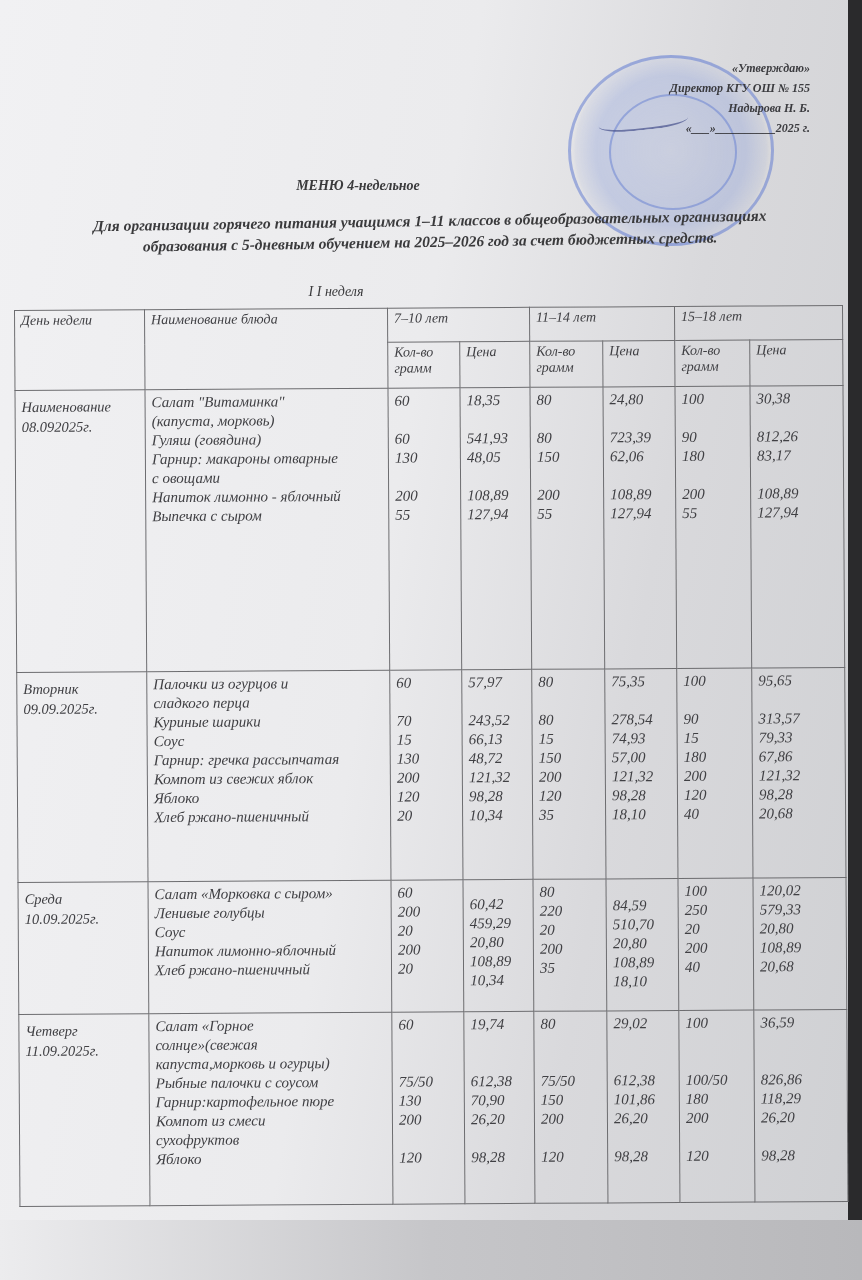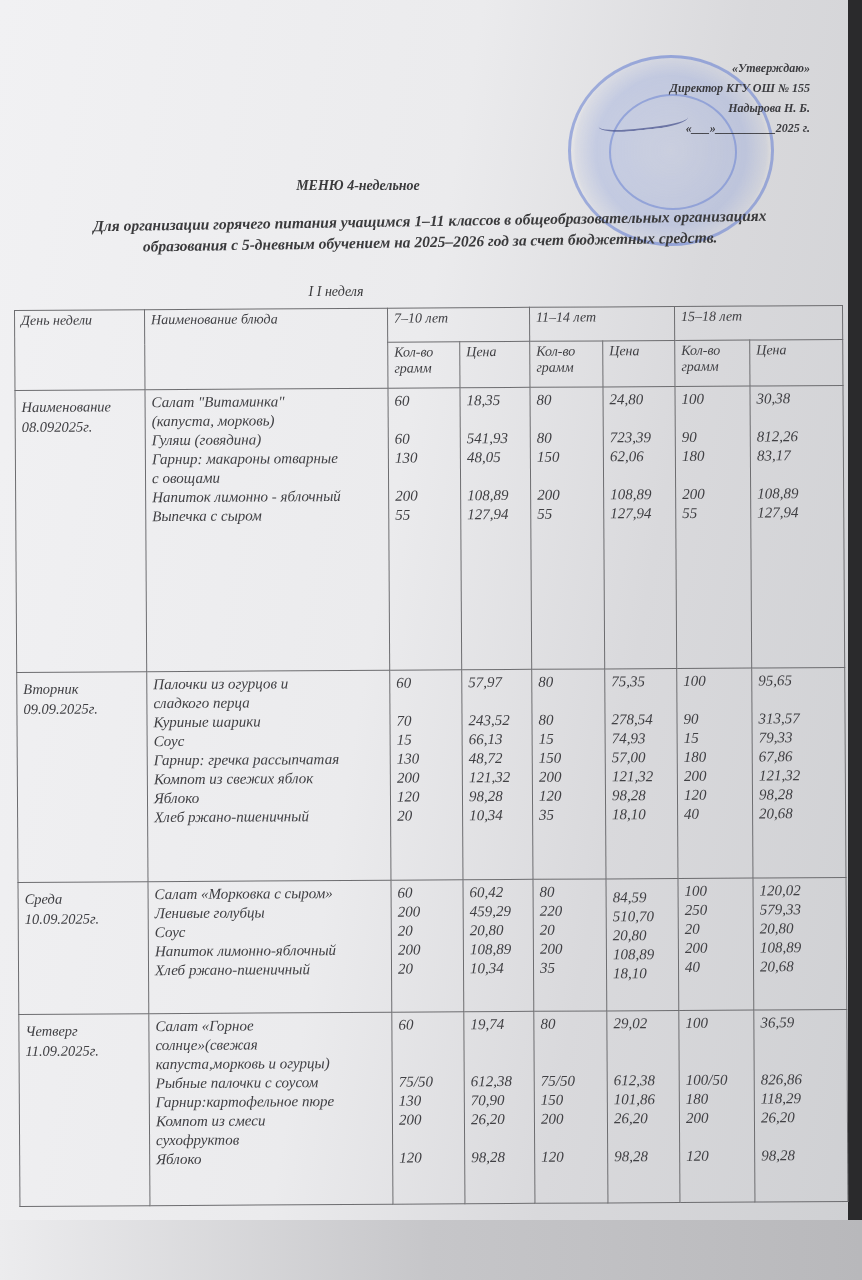--- a/index.html
+++ b/index.html
@@ -279,35 +279,35 @@
           <div class="dish-line">Напиток лимонно-яблочный</div>
           <div class="dish-line">Хлеб ржано-пшеничный</div>
         </td>
         <td class="num" style="padding-top: 3px;">
           <div class="line">60</div>
           <div class="line">200</div>
           <div class="line">20</div>
           <div class="line">200</div>
           <div class="line">20</div>
         </td>
-        <td class="num price" style="padding-top: 3px;">
+        <td class="num price" style="padding-top: 15px;">
           <div class="line">60,42</div>
           <div class="line">459,29</div>
           <div class="line">20,80</div>
           <div class="line">108,89</div>
           <div class="line">10,34</div>
         </td>
         <td class="num" style="padding-top: 3px;">
           <div class="line">80</div>
           <div class="line">220</div>
           <div class="line">20</div>
           <div class="line">200</div>
           <div class="line">35</div>
         </td>
-        <td class="num price" style="padding-top: 9px;">
+        <td class="num price" style="padding-top: 17px;">
           <div class="line">84,59</div>
           <div class="line">510,70</div>
           <div class="line">20,80</div>
           <div class="line">108,89</div>
           <div class="line">18,10</div>
         </td>
         <td class="num" style="padding-top: 3px;">
           <div class="line">100</div>
           <div class="line">250</div>
           <div class="line">20</div>

